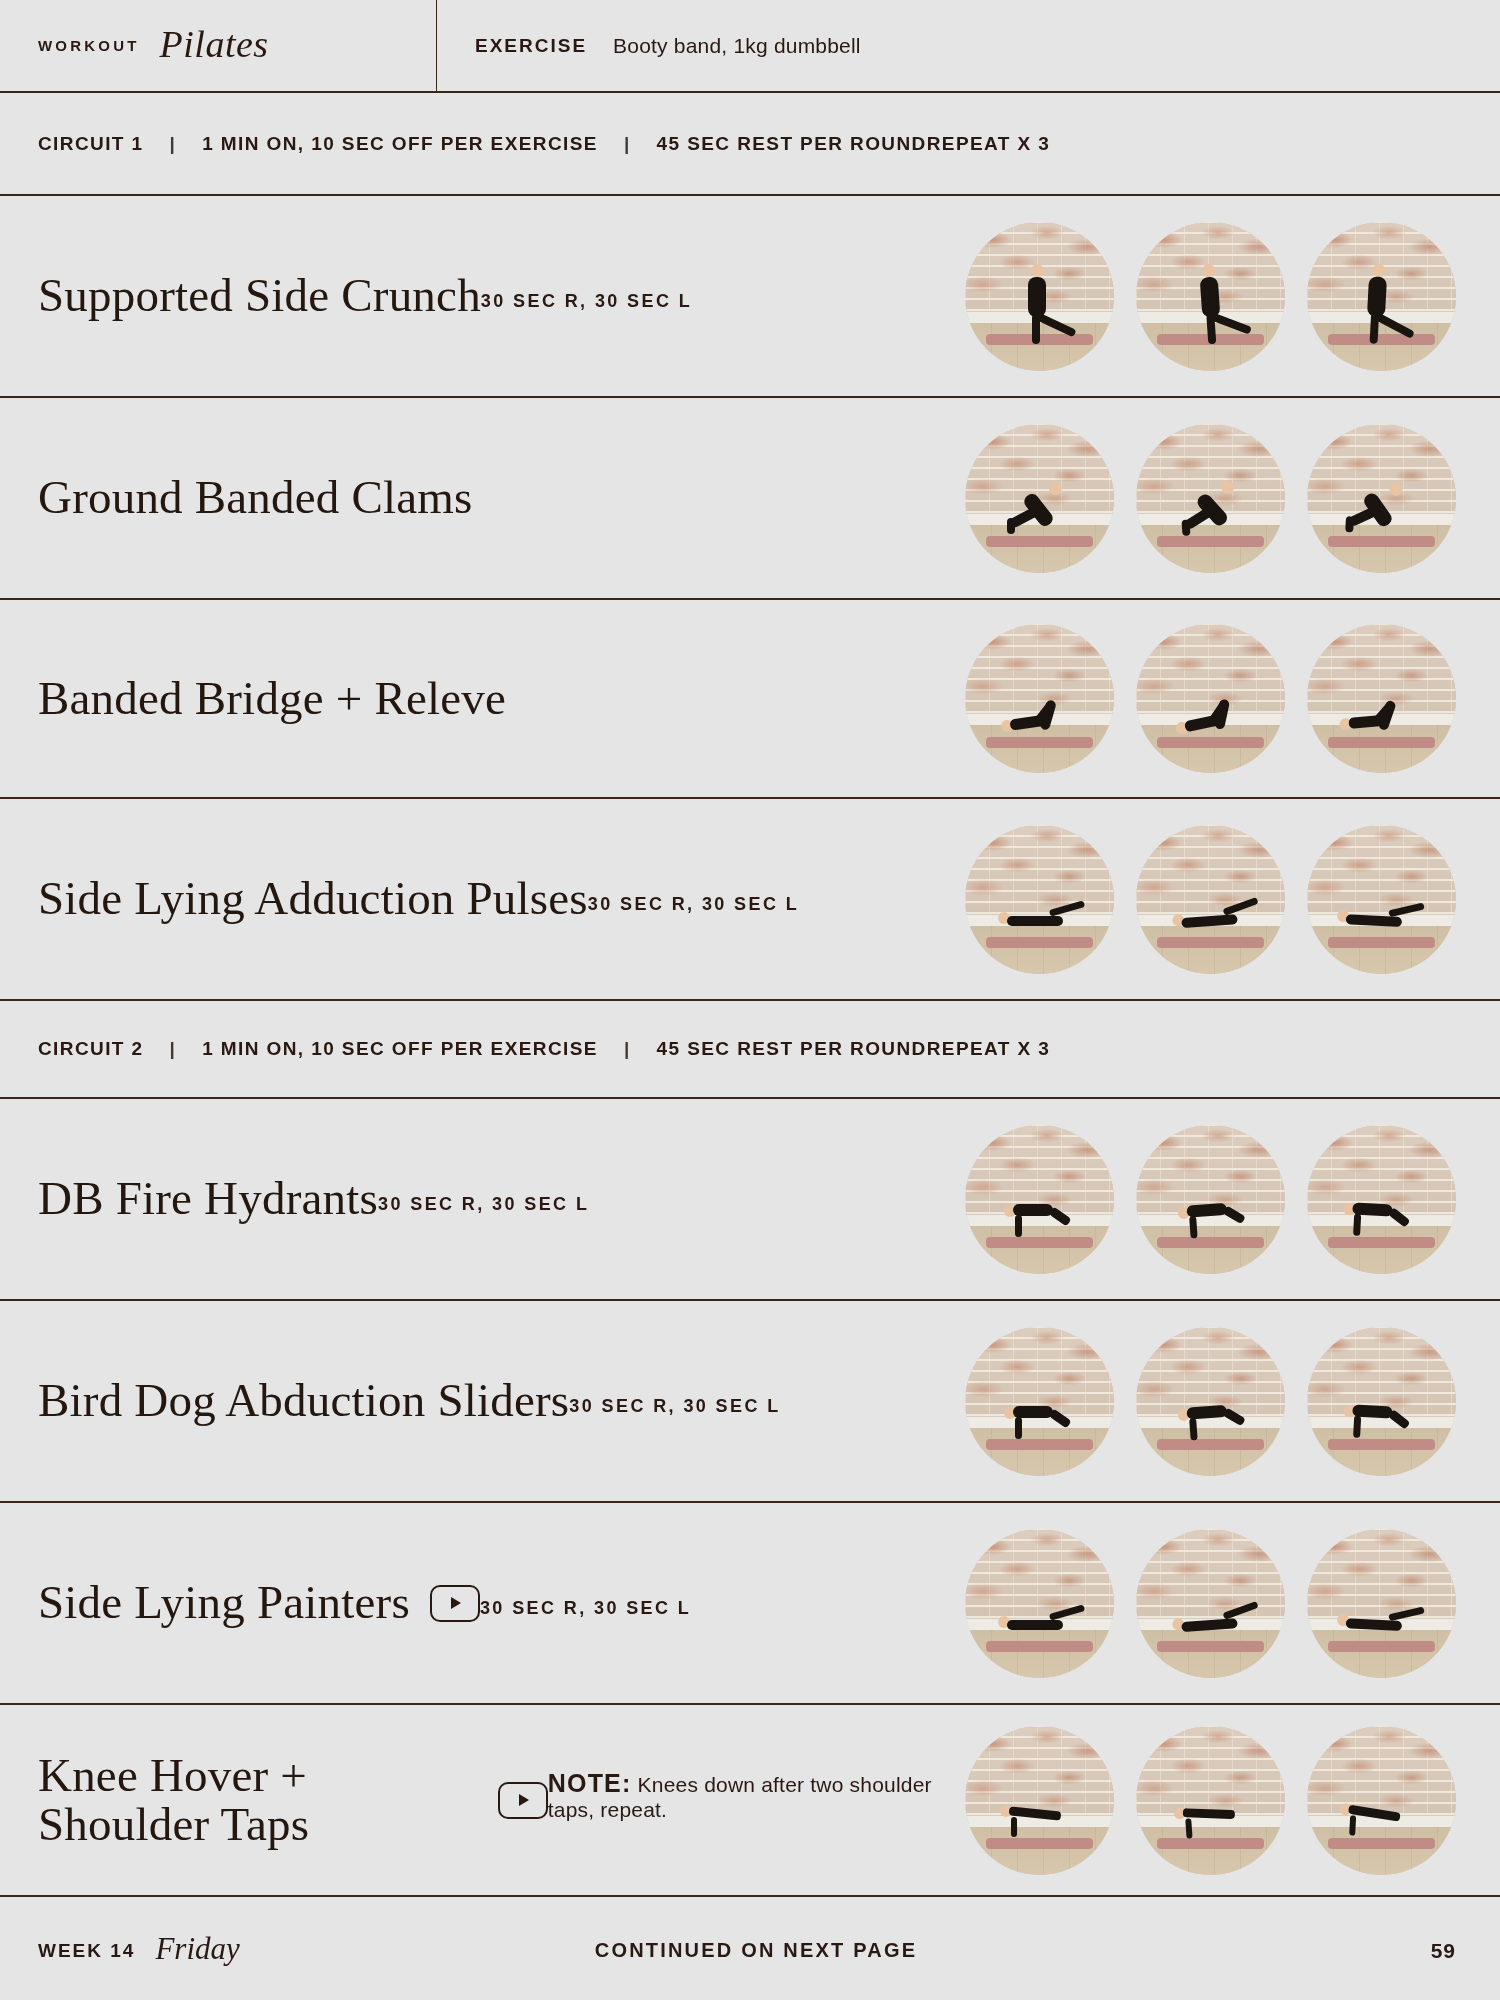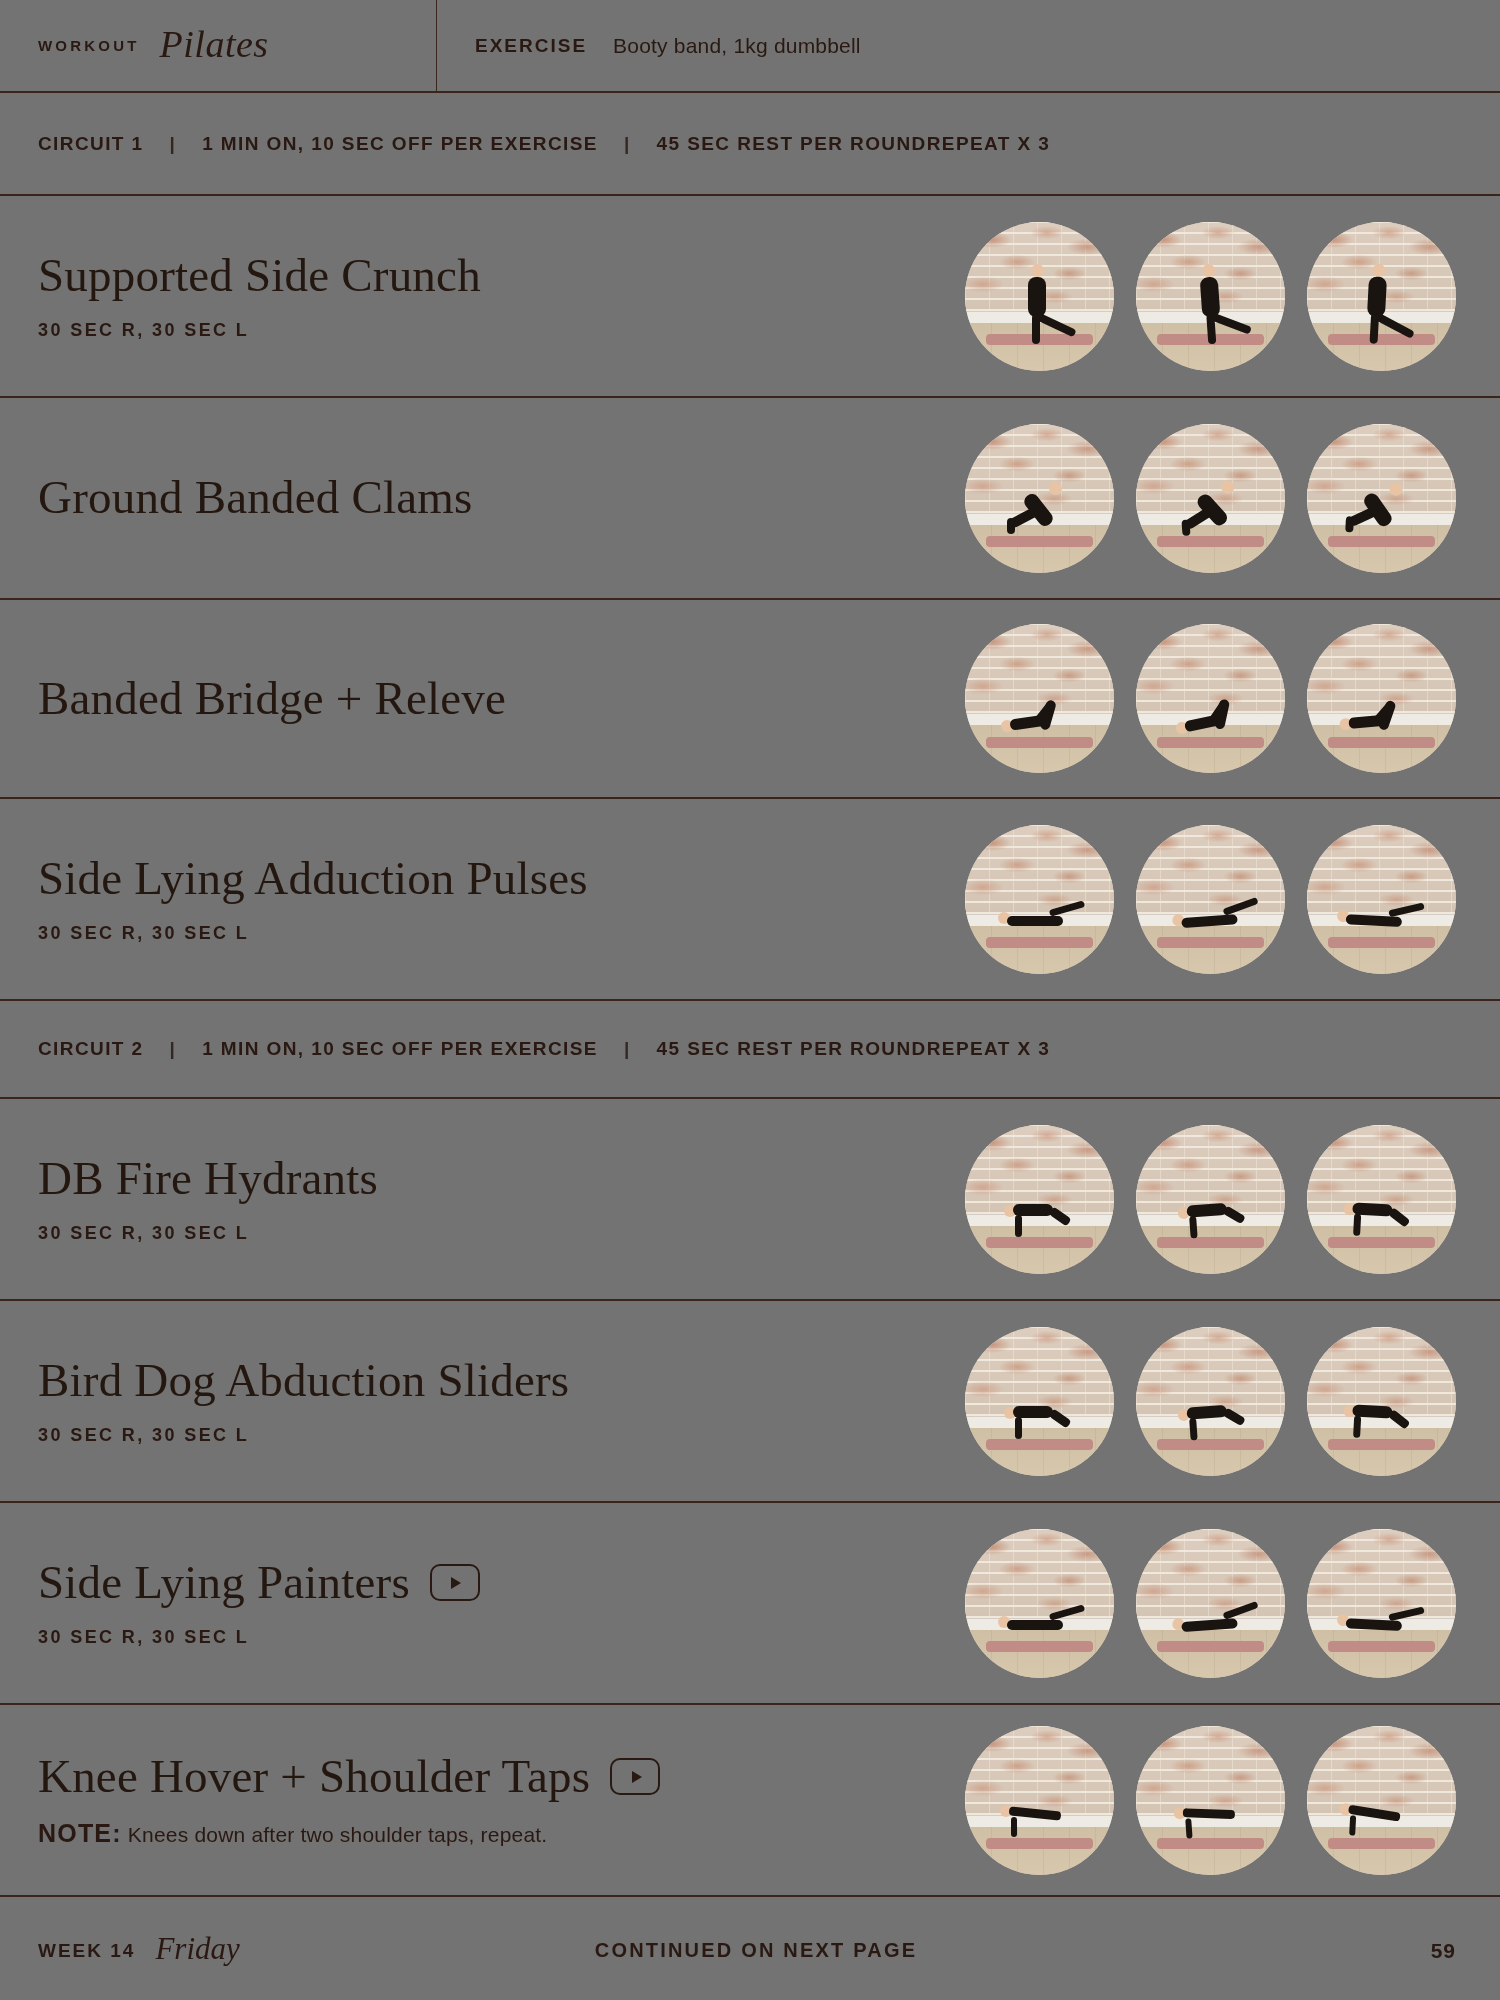--- a/index.html
+++ b/index.html
@@ -1,20 +1,20 @@
 <!DOCTYPE html>
 <html><head>
 <meta charset="utf-8">
 <style>
   html,body{margin:0;padding:0;background:#b98c77;}
   .page{
     position:relative;
     width:1500px;height:2000px;
     margin:0 auto;
-    background:#737373;
+    background:#e5e5e5;
     color:#2a1912;
     font-family:"Liberation Sans",sans-serif;
     overflow:hidden;
     box-sizing:border-box;
   }
   .band{box-sizing:border-box;padding-left:38px;padding-right:44px;}
   .rule{border-bottom:2px solid #3b241a;}
 
   
   .top-bar{height:91px;display:flex;align-items:stretch;}
@@ -36,21 +36,21 @@
   .circuit-bar span{font-size:19px;font-weight:700;letter-spacing:1.4px;white-space:nowrap;}
   .pipe{font-weight:400;opacity:.85;}
 
   
   .row{
     display:flex;align-items:center;justify-content:space-between;
     box-sizing:border-box;height:202px;
   }
   .row.r3{height:199px;}
   .row.r8{height:192px;}
-  .row-text{display:flex;flex-direction:column;justify-content:flex-end;}
+  .row-text{display:flex;flex-direction:row;justify-content:flex-end;}
   .ex-title{
     margin:0;font-family:"Liberation Serif",serif;font-weight:400;
     font-size:47px;line-height:1.05;color:#241710;letter-spacing:.2px;
     display:flex;align-items:center;
   }
   .ex-sub{font-size:18px;font-weight:700;letter-spacing:2.4px;margin-top:20px;}
   .ex-note{font-size:21px;margin-top:18px;letter-spacing:.2px;}
   .ex-note .note-label{font-weight:700;letter-spacing:1.2px;font-size:25px;}
 
   .play{

